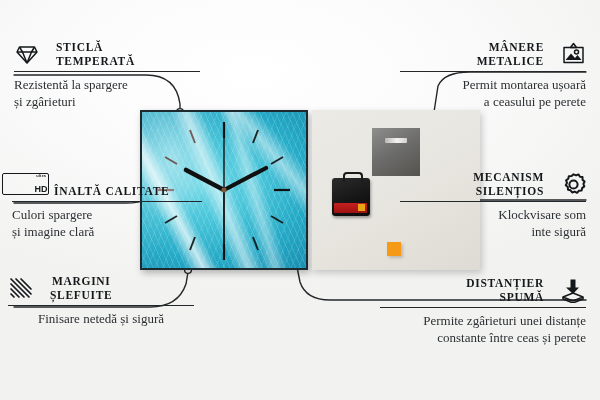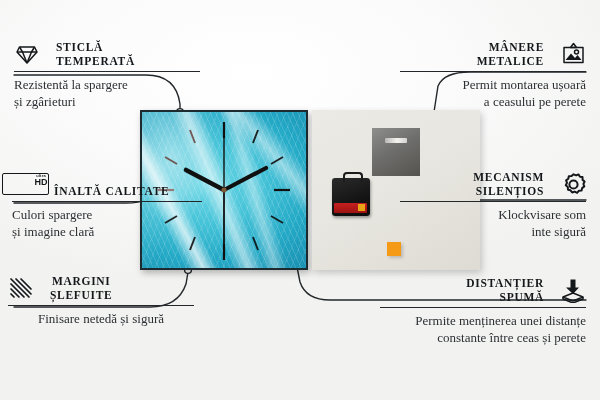--- a/index.html
+++ b/index.html
@@ -201,21 +201,21 @@
 
   
   .hd-box {
     width: 24px;
     height: 20px;
     border: 1.6px solid #15181a;
     border-radius: 2px;
     display: flex;
     flex-direction: column;
     align-items: center;
-    justify-content: flex-start;
+    justify-content: space-between;
     line-height: 1;
     padding-left: 32px;
   }
   .hd-ultra {
     font-family: "Liberation Sans", sans-serif;
     font-size: 4px;
     font-weight: bold;
     letter-spacing: 0.2px;
     color: #15181a;
   }
@@ -433,18 +433,18 @@
           </g>
         </svg>
       </span>
       <span class="f-title">
         <span>DISTANȚIER</span><br>
         <span>SPUMĂ</span>
       </span>
     </div>
     <div class="f-rule"></div>
     <div class="f-desc">
-      <span>Permite menținerea unei distanțe</span><br>
+      <span>Permite zgârieturi unei distanțe</span><br>
       <span>constante între ceas și perete</span>
     </div>
   </div>
 
 </div>
 
 </body></html>

